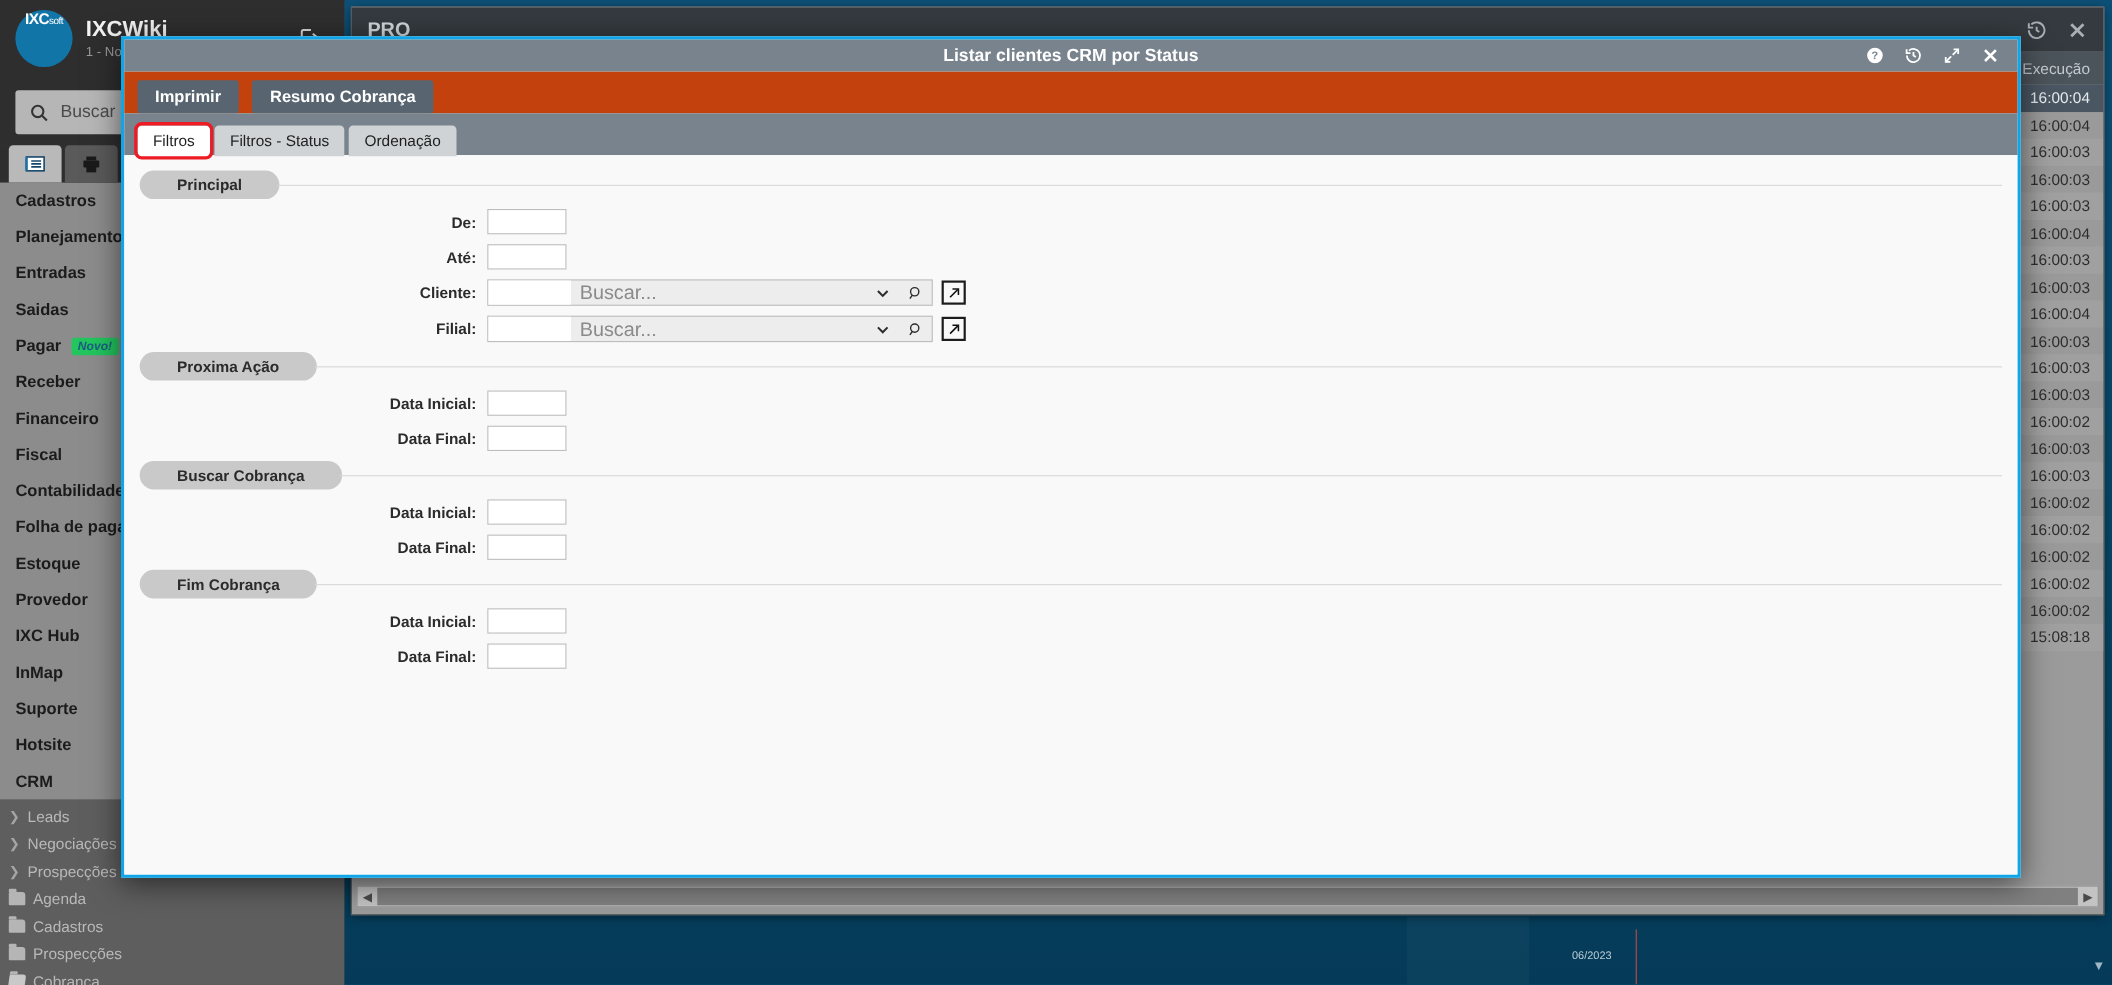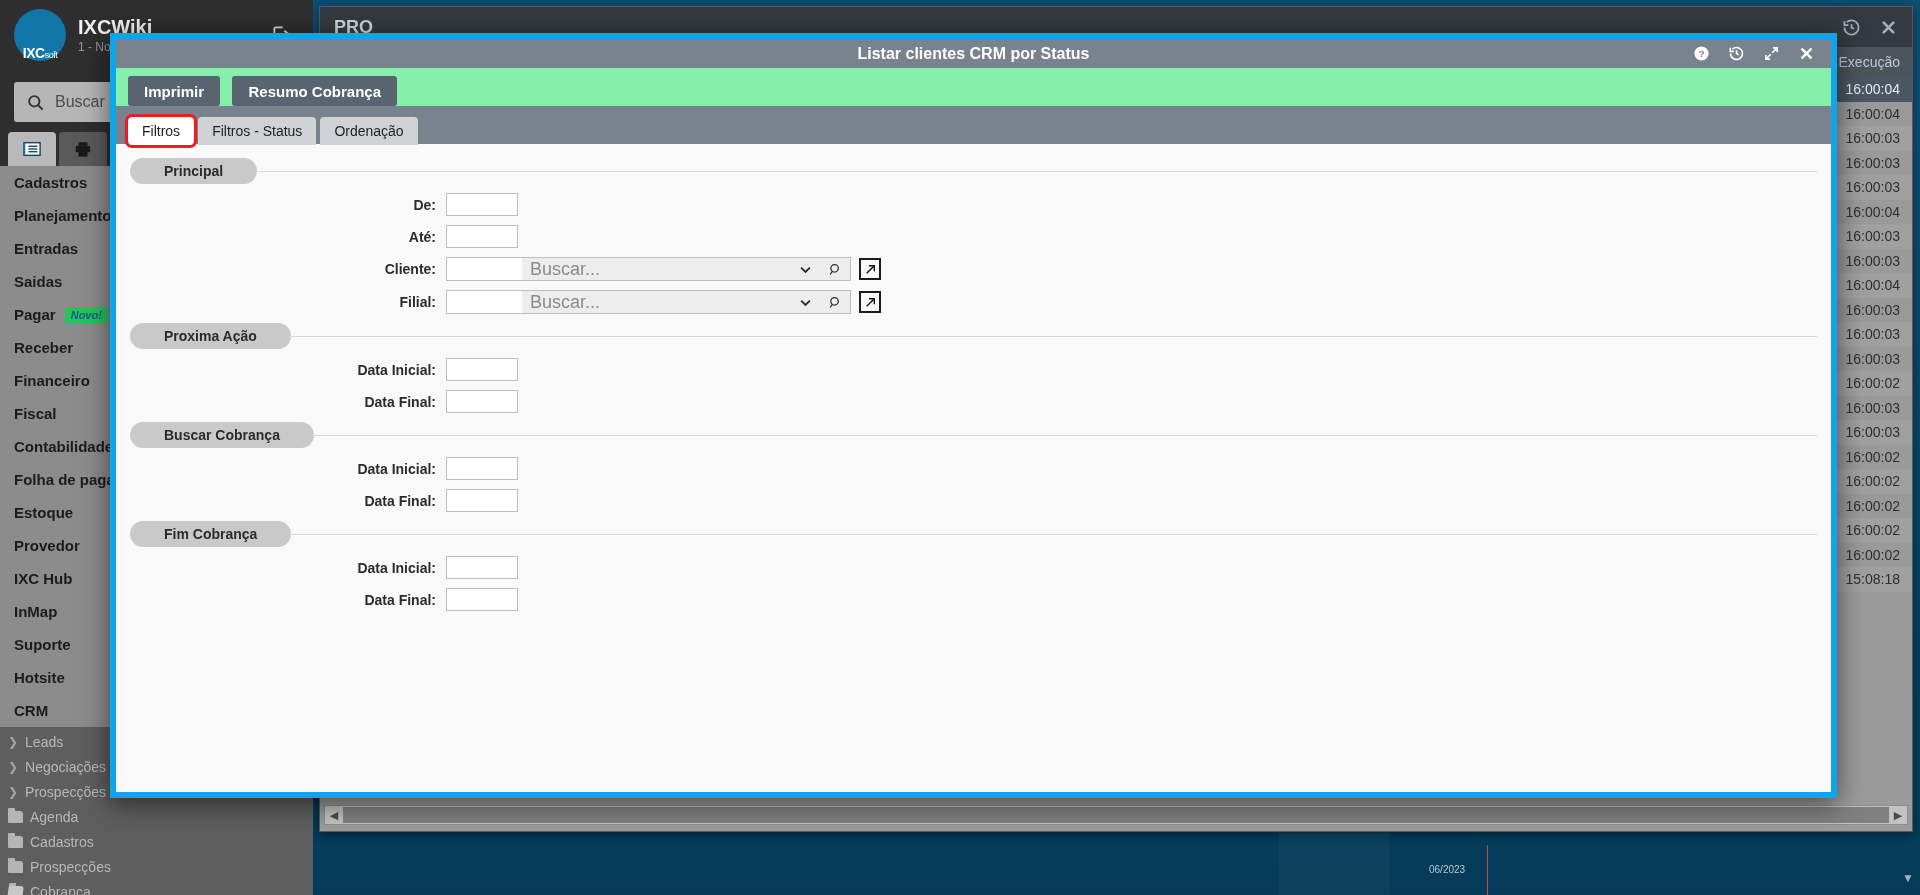--- a/index.html
+++ b/index.html
@@ -26,21 +26,21 @@
     color: #dcdcdc;
   }
   .sidebar-head {
     height: 70px; position: relative;
     background: #2e2e2e;
     display: flex; align-items: center; padding-left: 14px;
   }
   .logo {
     width: 52px; height: 52px; border-radius: 50%;
     background: #1275a8;
-    display: flex; align-items: flex-end; justify-content: center;
+    display: flex; align-items: flex-start; justify-content: center;
     flex: 0 0 auto;
   }
   .logo-txt { color:#fff; font-size:14px; font-weight:bold; letter-spacing:-.5px; }
   .logo-txt small { font-size:9px; font-weight:normal; }
   .brand { margin-left: 12px; }
   .brand-name { font-size: 20px; font-weight: bold; color: #f2f2f2; line-height: 1.1; }
   .brand-sub { font-size: 12px; color: #9a9a9a; margin-top: 2px; }
   .logout-icon {
     position: absolute; right: 22px; top: 24px;
     width: 20px; height: 20px; color: #d8d8d8;
@@ -152,42 +152,42 @@
   .chart-caret {
     position:absolute; right: 6px; bottom: 10px;
     color:#9fb6c4; font-size:12px;
   }
 
   
   .modal {
     position: absolute; left: 110px; top: 33px;
     width: 1727px; height: 765px;
     background: #f7f7f7;
-    border: 6px solid #0ea5e9;
+    border: 3px solid #0ea5e9;
     box-shadow: 0 6px 26px rgba(0,0,0,.55);
     display: flex; flex-direction: column;
     z-index: 50;
   }
   .modal-title {
     height: 29px; background: #78838d;
     display:flex; align-items:center; justify-content:center;
     position: relative; flex: 0 0 auto;
   }
   .modal-title-text {
     color:#ffffff; font-size: 16px; font-weight: bold;
   }
   .modal-icons {
     position:absolute; right: 16px; top: 0; height: 29px;
     display:flex; align-items:center; gap: 18px;
     color: #ffffff;
   }
   .modal-icons > span { cursor:pointer; display:flex; }
 
   .modal-toolbar {
-    background: #86efac; padding: 8px 12px 0 12px; flex:0 0 auto;
+    background: #c2410c; padding: 8px 12px 0 12px; flex:0 0 auto;
   }
   .btn {
     background: #586470; color:#fff;
     border: none; border-radius: 3px;
     height: 30px; padding: 0 16px;
     font-size: 15px; font-weight: bold;
     font-family: "Liberation Sans", sans-serif;
     cursor: pointer; margin-right: 8px;
   }
 

